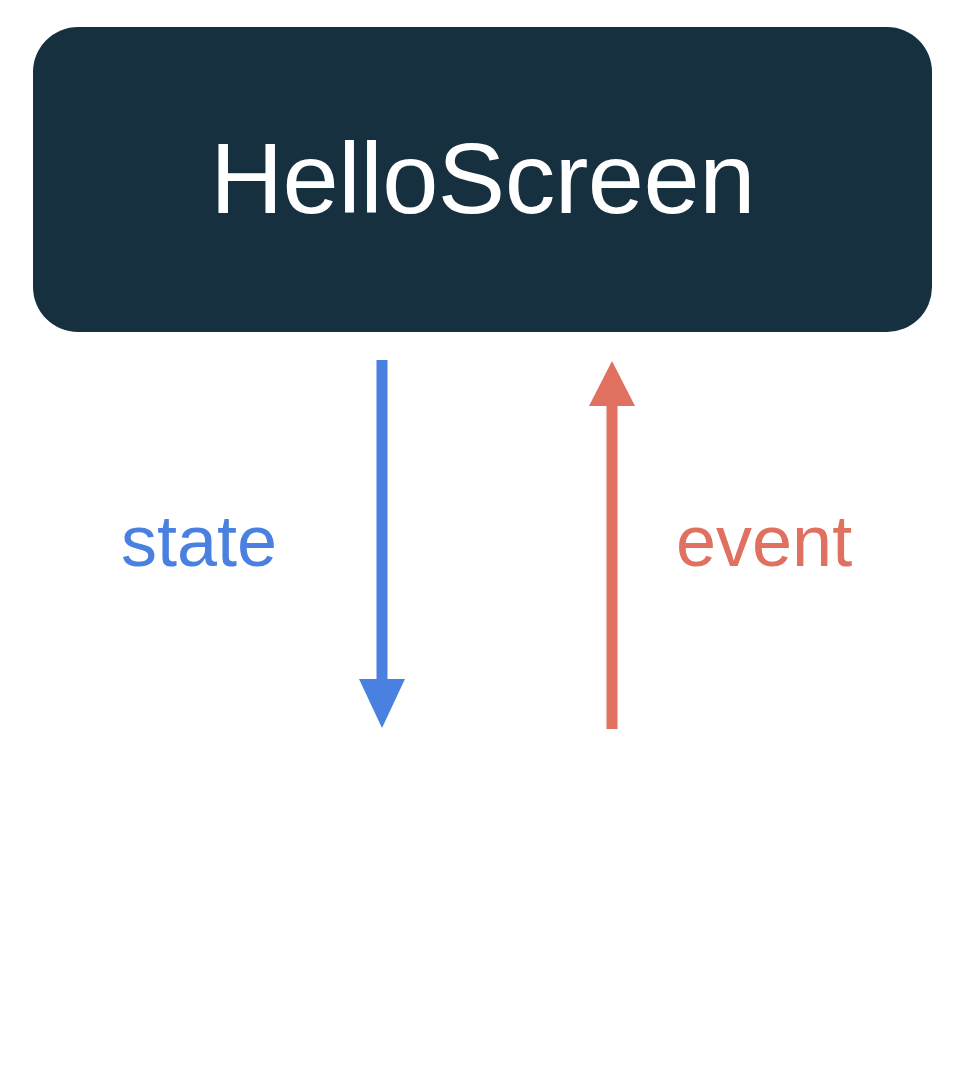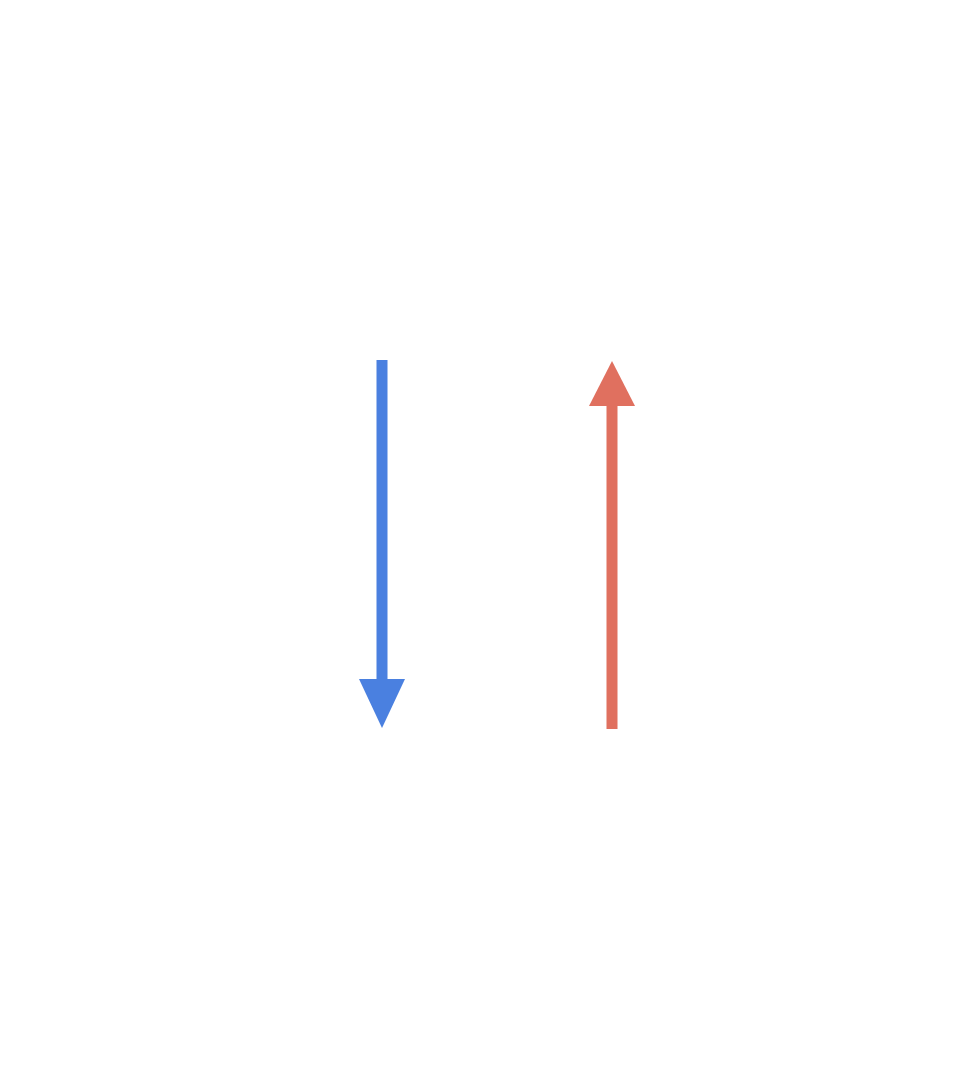--- a/index.html
+++ b/index.html
@@ -84,30 +84,35 @@
     left: 676px;
     top: 505px;
     color: #e0705f;
   }
 </style>
 </head>
 <body>
 
 <div id="diagram-canvas">
 
+  <div class="node-box" id="node-hello-screen">
+    <span class="node-label" id="label-hello-screen">HelloScreen</span>
+  </div>
 
   <svg id="flow-arrows" viewBox="0 0 958 1078" width="958" height="1078">
 
     <g>
       <line x1="382" y1="360" x2="382" y2="682" stroke="#4a80e0" stroke-width="11"></line>
       <polygon points="359,679 405,679 382,728" fill="#4a80e0"></polygon>
     </g>
 
     <g>
       <line x1="612" y1="404" x2="612" y2="729" stroke="#e0705f" stroke-width="11"></line>
       <polygon points="589,406 635,406 612,361" fill="#e0705f"></polygon>
     </g>
   </svg>
 
+  <span class="edge-label" id="edge-label-state">state</span>
 
+  <span class="edge-label" id="edge-label-event">event</span>
 
 
 </div>
 
 </body></html>

